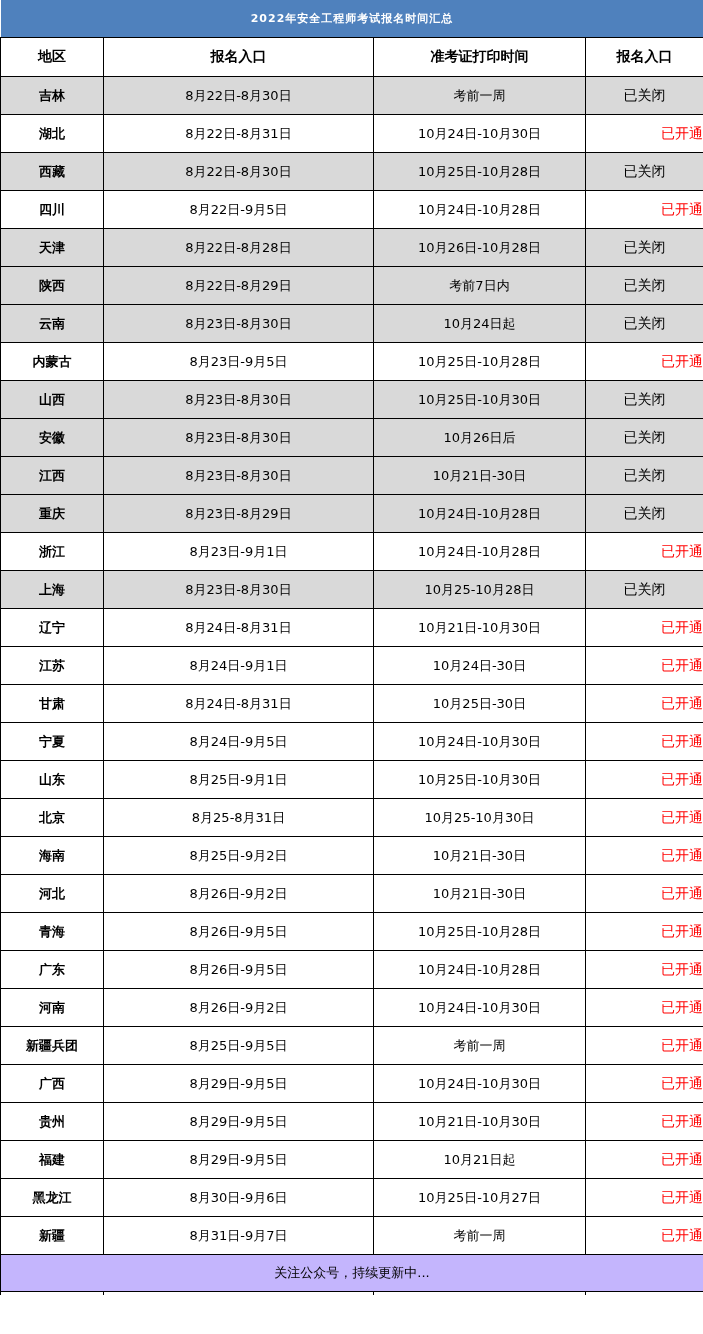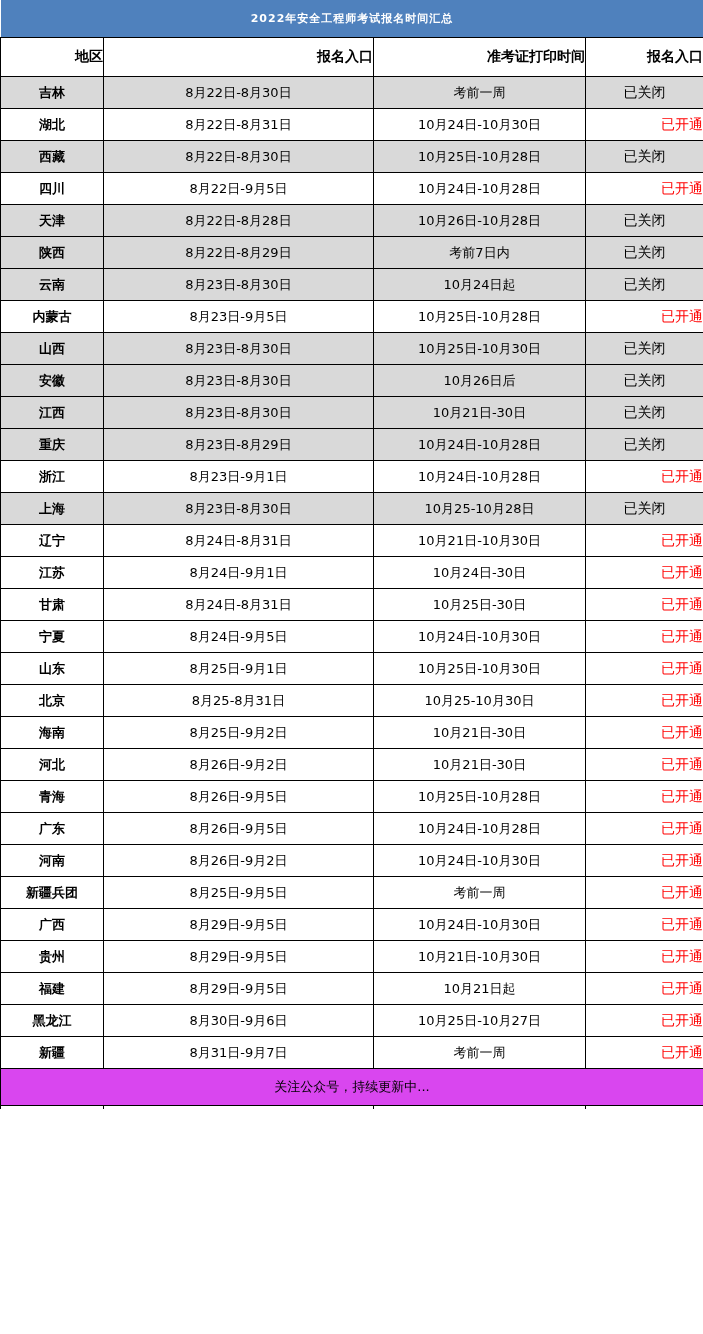--- a/index.html
+++ b/index.html
@@ -39,40 +39,39 @@
     font-weight: bold;
     border: none;
     border-bottom: 1px solid var(--border, #000000);
     letter-spacing: 1px;
   }
   .header-row th {
     height: 38px;
     font-size: 14px;
     font-weight: bold;
     background: #ffffff;
-    text-align: right;
-  }
-  tbody tr { height: 32px; background: #ffffff; }
+  }
+  tbody tr { height: 38px; background: #ffffff; }
   tbody tr.shaded { background: var(--shaded-row, #D9D9D9); }
 
   td.region-cell {
     font-weight: bold;
     font-size: 13px;
   }
   td.signup-time-cell, td.print-time-cell {
     font-size: 13px;
   }
   td.status-cell { font-size: 14px; }
   td.status-cell.open { color: var(--status-open, #FF0000); text-align: right; }
   td.status-cell.closed, td.status-cell.not_open { color: var(--status-closed, #000000); }
 
   .footer-row td {
     height: 36px;
     font-size: 13px;
-    background: #d946ef;
+    background: #c4b5fd;
   }
   .sliver-row td {
     height: 3px;
     border-bottom: none;
     background: #ffffff;
   }
 </style>
 </head>
 <body>
 

